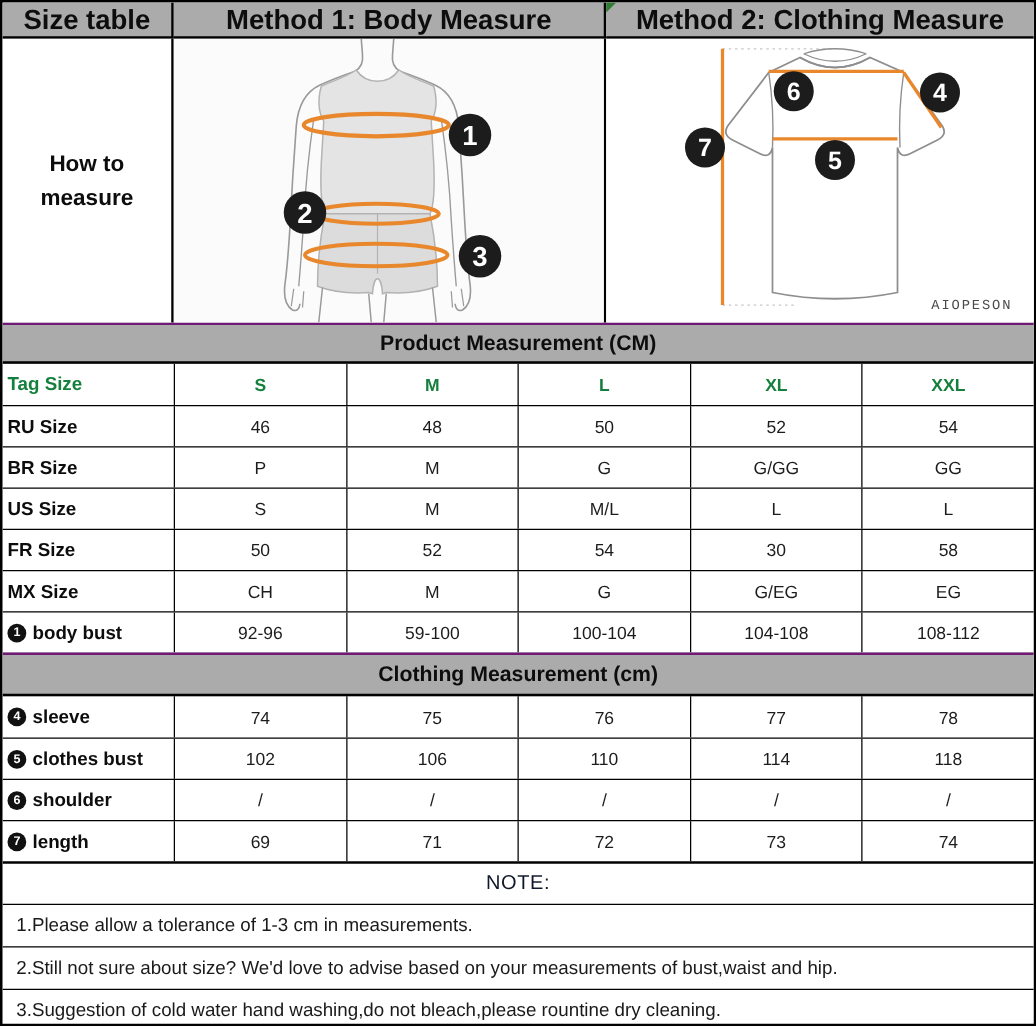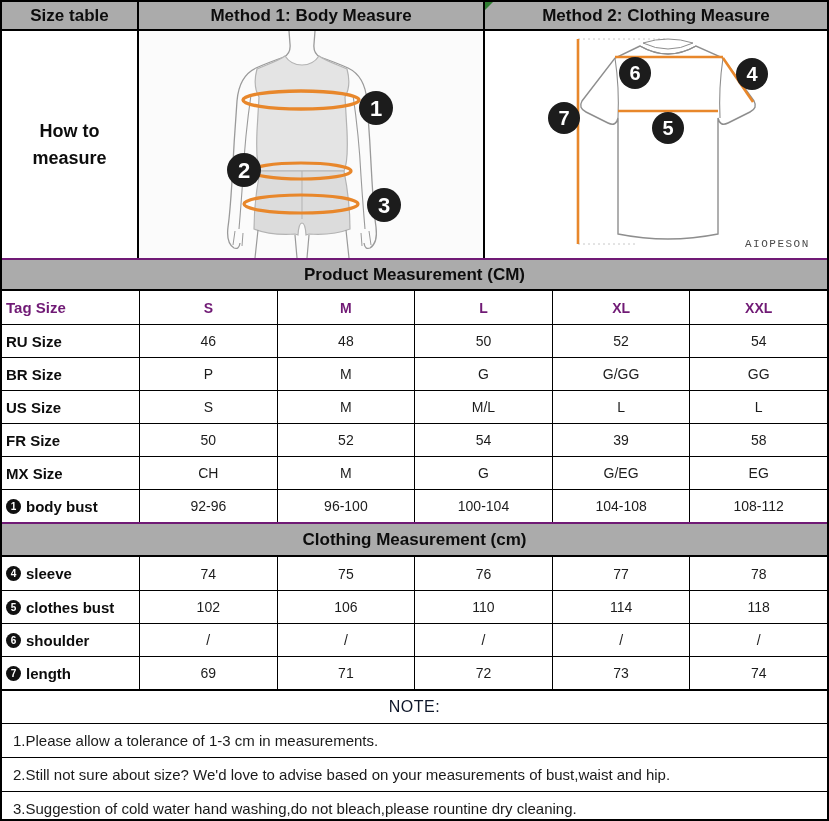--- a/index.html
+++ b/index.html
@@ -10,21 +10,21 @@
     display:flex;flex-direction:column;overflow:hidden;
   }
   
   .top{
     display:grid;
     grid-template-columns:137px 346px 1fr;
     grid-template-rows:29px 227px;
   }
   .hdr{
     background:#ababab;display:flex;align-items:center;justify-content:center;
-    font-weight:bold;font-size:17px;color:#0d0d0d;
+    font-weight:bold;font-size:22px;color:#0d0d0d;
     border-bottom:2px solid #000;position:relative;
   }
   .hdr.bordR{border-right:2px solid #000;}
   .imgcell{background:#fff;position:relative;overflow:hidden;}
   .imgcell.bordR{border-right:2px solid #000;}
   .howto{
     display:flex;align-items:center;justify-content:center;text-align:center;
     font-weight:bold;font-size:18px;line-height:1.5;color:#0d0d0d;
   }
   .flag{
@@ -45,21 +45,21 @@
   }
   .trow:first-of-type{border-top:none;}
   .trow .lbl{
     display:flex;align-items:center;gap:5px;padding-left:4px;
     font-weight:bold;font-size:15px;color:#0d0d0d;box-sizing:border-box;
   }
   .trow .val{
     display:flex;align-items:center;justify-content:center;
     font-size:14px;color:#1c1c1c;border-left:1px solid #000;box-sizing:border-box;
   }
-  .trow.tagrow .lbl, .trow.tagrow .val{color:#701a75;font-weight:bold;}
+  .trow.tagrow .lbl, .trow.tagrow .val{color:#15803d;font-weight:bold;}
   .mark{
     width:15px;height:15px;border-radius:50%;background:#111;color:#fff;
     font-size:10px;font-weight:bold;display:inline-flex;
     align-items:center;justify-content:center;flex:0 0 auto;
   }
   .noborder-top{border-top:none;}
   
   .noteTitle{
     height:32px;border-top:2px solid #000;display:flex;align-items:center;justify-content:center;
     color:#0f172a;font-size:16px;flex:0 0 auto;letter-spacing:.5px;text-align:center;
@@ -208,40 +208,40 @@
     <div class="val">M/L</div>
     <div class="val">L</div>
     <div class="val">L</div>
   </div>
 
   <div class="trow">
     <div class="lbl">FR Size</div>
     <div class="val">50</div>
     <div class="val">52</div>
     <div class="val">54</div>
-    <div class="val">39</div>
+    <div class="val">30</div>
     <div class="val">58</div>
   </div>
 
   <div class="trow">
     <div class="lbl">MX Size</div>
     <div class="val">CH</div>
     <div class="val">M</div>
     <div class="val">G</div>
     <div class="val">G/EG</div>
     <div class="val">EG</div>
   </div>
 
   <div class="trow">
     <div class="lbl">
       <span class="mark">1</span>
       <span>body bust</span>
     </div>
     <div class="val">92-96</div>
-    <div class="val">96-100</div>
+    <div class="val">59-100</div>
     <div class="val">100-104</div>
     <div class="val">104-108</div>
     <div class="val">108-112</div>
   </div>
 
   <div class="sec cm2">Clothing Measurement (cm)</div>
 
   <div class="trow noborder-top">
     <div class="lbl">
       <span class="mark">4</span>

